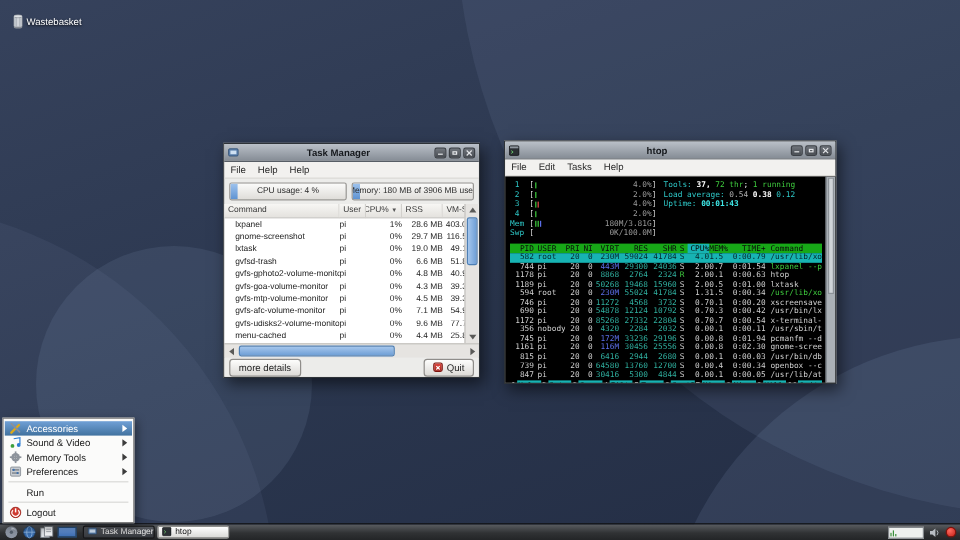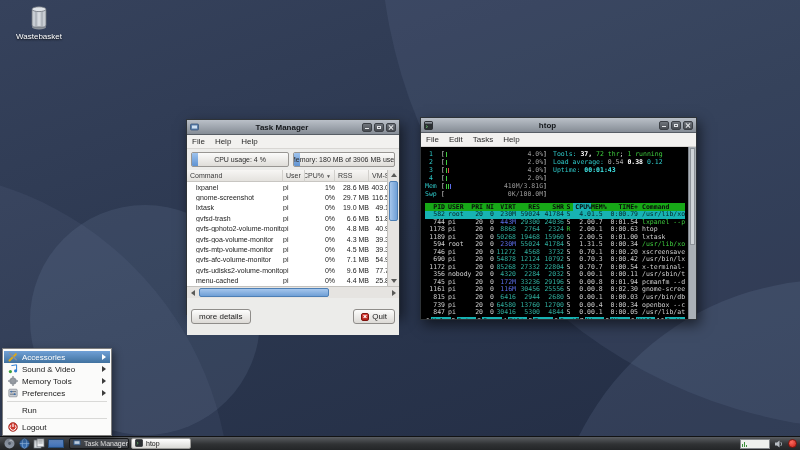--- a/index.html
+++ b/index.html
@@ -59,21 +59,21 @@
   .tri-rt{width:0;height:0;border-left:4px solid #5a5a58;border-top:3px solid transparent;border-bottom:3px solid transparent}
   .vthumb{position:absolute;top:11px;left:1px;right:1px;height:40px;
           background:linear-gradient(90deg,#a5c6ec,#6f9fd6);border:1px solid #4d7fb5;border-radius:2px;box-sizing:border-box}
   .varrow.dn{position:absolute;bottom:0;left:0;right:0}
   .hscroll{flex:0 0 12px;background:#e6e4e1;border-top:1px solid #c4c2be;position:relative;box-sizing:border-box}
   .harrow{position:absolute;top:0;bottom:0;width:11px;display:flex;align-items:center;justify-content:center}
   .harrow.lf{left:0}.harrow.rt{right:0}
   .hthumb{position:absolute;left:12px;top:1px;bottom:1px;width:130px;
           background:linear-gradient(#a5c6ec,#6f9fd6);border:1px solid #4d7fb5;border-radius:2px;box-sizing:border-box}
   .tm-bottom{flex:1;display:flex;align-items:center;justify-content:space-between;
-             padding:11px 4px;background:#ececea}
+             padding:0 4px;background:#ececea}
   .gtk-btn{height:15px;border:1px solid #8f8d8a;border-radius:3px;
            background:linear-gradient(#fdfdfc,#dcdad6);font-size:8px;color:#1d1d1d;
            display:flex;align-items:center;gap:3px;padding:0 7px;font-family:inherit}
   .quit-icon{width:8px;height:8px;background:linear-gradient(#e0473f,#b02018);border-radius:2px;position:relative;border:1px solid #7e120c;box-sizing:border-box}
   .quit-icon::before,.quit-icon::after{content:"";position:absolute;left:1px;right:1px;top:2.5px;height:1px;background:#fff}
   .quit-icon::before{transform:rotate(45deg)}.quit-icon::after{transform:rotate(-45deg)}
   
   .terminal{flex:1;background:#000;display:flex;overflow:hidden}
   .term-inner{flex:1;padding:3px 3px 2px 4px;display:flex;flex-direction:column;
               font-family:"DejaVu Sans Mono",monospace;overflow:hidden}
@@ -86,36 +86,36 @@
   .brk{color:#dcdcdc}
   .mbar{flex:1;display:flex;align-items:center;gap:1px;padding-left:1px}
   .tick{width:1px;height:5px}
   .tick.green{background:#3ecb3e}.tick.red{background:#e04b4b}.tick.blue{background:#5b6ee8}
   .mval{color:#9a9a9a}
   #htop-info{position:absolute;left:128px;top:0;right:0}
   .hcyan{color:#2ec8c8}.hwhite{color:#e6e6e6}.hwhiteb{color:#ffffff;font-weight:bold}
   .hgreen{color:#3ecb3e}.hdim{color:#b0b0b0}.hbcyan{color:#3fe9e9;font-weight:bold}
   .hrow{display:flex;height:7.55px;line-height:7.55px;font-size:6.5px;white-space:pre;overflow:hidden;flex:0 0 auto}
   .hrow span{display:inline-block;overflow:hidden}
-  .hrow.header{background:#17a817;color:#0a0a0a;height:8px;line-height:8px;font-weight:bold}
+  .hrow.header{background:#17a817;color:#0a0a0a;height:8px;line-height:8px;font-weight:normal}
   .hrow.header .sorted{background:#17b3b3}
   .h-pid{width:20px;text-align:right}.h-user{width:26px;padding-left:3px;box-sizing:border-box}
   .h-pri{width:12px;text-align:right}.h-ni{width:11px;text-align:right}
   .h-virt{width:22px;text-align:right}.h-res{width:24px;text-align:right}
   .h-shr{width:24px;text-align:right}.h-s{width:9px;text-align:center}
   .h-cpu{width:18px;text-align:right}.h-mem{width:18px;text-align:left}
   .h-time{width:29px;text-align:right}.h-cmd{flex:1;padding-left:4px;box-sizing:border-box}
   .num{color:#cfcfcf}.teal{color:#2fae9e}.mblue{color:#5b6ee8}.cmd{color:#cfcfcf}
   .hrow.sel{background:#17b3b3}
   .hrow.sel span{color:#06262a}
   #htop-fkeys{margin-top:auto;display:flex;height:8px;line-height:8px;font-size:6.5px;white-space:pre;flex:0 0 auto}
   .fk-key{color:#e8e8e8;padding:0 1px}
   .fk-label{flex:1;background:#17b3b3;color:#0a0a0a;padding-left:1px;overflow:hidden}
   
-  #wastebasket{position:absolute;left:10px;top:6px;width:58px;display:flex;flex-direction:column;align-items:center;gap:2px}
+  #wastebasket{position:absolute;left:10px;top:6px;width:58px;display:flex;align-items:center;gap:2px}
   #wastebasket .dlabel{font-size:8px;color:#fff;text-shadow:0 1px 2px rgba(0,0,0,.9)}
   
   #startmenu{position:absolute;left:2px;bottom:14px;width:110px;background:#fbfbfa;
              border:1px solid #7d7d7d;box-shadow:2px 3px 8px rgba(0,0,0,.45);padding:2px 1px;z-index:6;box-sizing:border-box}
   .menu-item{height:12px;display:flex;align-items:center;padding:0 4px;font-size:8px;color:#1b1b1b}
   .menu-item.sel{background:linear-gradient(#70a0d6,#41729f);color:#fff}
   .mi-icon{width:10px;height:10px;margin-right:4px;flex:0 0 10px;display:flex;align-items:center;justify-content:center}
   .mi-arrow{margin-left:auto;width:0;height:0;border-left:4px solid #3c3c3c;
             border-top:3px solid transparent;border-bottom:3px solid transparent}
   .menu-item.sel .mi-arrow{border-left-color:#fff}
@@ -332,21 +332,21 @@
     <span class="menu-label">Help</span>
   </div>
   <div class="terminal">
     <div class="term-inner">
       <div class="meters-block">
         <div id="htop-meters">
             <div class="hline"><span class="mlabel"> 1</span><span class="brk">[</span><span class="mbar"><i class="tick green"></i></span><span class="mval">4.0%</span><span class="brk">]</span></div>
             <div class="hline"><span class="mlabel"> 2</span><span class="brk">[</span><span class="mbar"><i class="tick green"></i></span><span class="mval">2.0%</span><span class="brk">]</span></div>
             <div class="hline"><span class="mlabel"> 3</span><span class="brk">[</span><span class="mbar"><i class="tick green"></i><i class="tick red"></i></span><span class="mval">4.0%</span><span class="brk">]</span></div>
             <div class="hline"><span class="mlabel"> 4</span><span class="brk">[</span><span class="mbar"><i class="tick green"></i></span><span class="mval">2.0%</span><span class="brk">]</span></div>
-            <div class="hline"><span class="mlabel">Mem</span><span class="brk">[</span><span class="mbar"><i class="tick green"></i><i class="tick green"></i><i class="tick blue"></i></span><span class="mval">410M/3.81G</span><span class="brk">]</span></div>
+            <div class="hline"><span class="mlabel">Mem</span><span class="brk">[</span><span class="mbar"><i class="tick green"></i><i class="tick green"></i><i class="tick blue"></i></span><span class="mval">180M/3.81G</span><span class="brk">]</span></div>
             <div class="hline"><span class="mlabel">Swp</span><span class="brk">[</span><span class="mbar"></span><span class="mval">0K/100.0M</span><span class="brk">]</span></div>
           </div>
         <div id="htop-info">
             <div class="hline"><span class="hcyan">Tools: </span><span class="hwhiteb">37, </span><span class="hgreen">72 thr</span><span class="hwhite">; </span><span class="hgreen">1 running</span></div>
             <div class="hline"><span class="hcyan">Load average: </span><span class="hdim">0.54 </span><span class="hwhiteb">0.38 </span><span class="hcyan">0.12</span></div>
             <div class="hline"><span class="hcyan">Uptime: </span><span class="hbcyan">00:01:43</span></div>
           </div>
       </div>
       <div class="hrow header" id="htop-header"><span class="h-pid">PID</span><span class="h-user">USER</span><span class="h-pri">PRI</span><span class="h-ni">NI</span><span class="h-virt">VIRT</span><span class="h-res">RES</span><span class="h-shr">SHR</span><span class="h-s">S</span><span class="h-cpu sorted">CPU%</span><span class="h-mem">MEM%</span><span class="h-time">TIME+</span><span class="h-cmd">Command</span></div>
       <div id="htop-rows">

